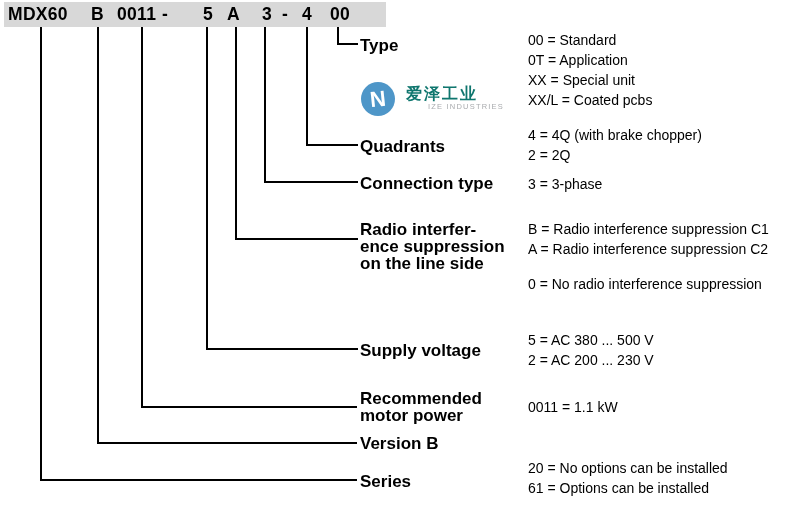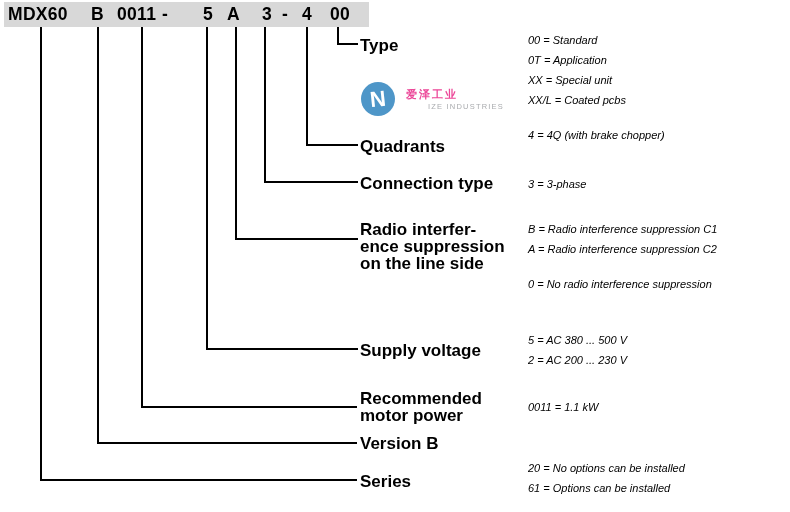--- a/index.html
+++ b/index.html
@@ -1,38 +1,38 @@
 <!DOCTYPE html>
 <html><head>
 <meta charset="utf-8">
 <style>
   html,body{margin:0;padding:0;background:#ffffff;}
   .stage{
     position:relative;width:790px;height:512px;background:#ffffff;overflow:hidden;
     font-family:"Liberation Sans", sans-serif;color:#000;
   }
   .bar{
-    position:absolute;left:4px;top:2px;width:353px;height:25px;background:#d8d8d8;padding-left:12px;
+    position:absolute;left:4px;top:2px;width:382px;height:25px;background:#d8d8d8;
   }
   .bar span{
     position:absolute;top:0;height:25px;line-height:25px;
     font-size:17.5px;font-weight:bold;letter-spacing:0.3px;white-space:pre;
   }
   svg.lines{position:absolute;left:0;top:0;}
   .lbl{
     position:absolute;left:360px;font-size:17px;font-weight:bold;
     white-space:nowrap;line-height:17px;
   }
   .vals{
-    position:absolute;left:528px;font-size:11px;font-weight:normal;
-    white-space:nowrap;line-height:20px;font-style:italic;
+    position:absolute;left:528px;font-size:14px;font-weight:normal;
+    white-space:nowrap;line-height:20px;
   }
   .logo{position:absolute;left:359px;top:80px;display:flex;align-items:center;}
   .logo .txt{margin-left:9px;}
-  .logo .cn{font-size:11px;font-weight:bold;color:#ec4899;letter-spacing:2px;line-height:16px;}
+  .logo .cn{font-size:16px;font-weight:bold;color:#0f766e;letter-spacing:2px;line-height:16px;}
   .logo .en{font-size:7.5px;color:#a9abae;letter-spacing:1.2px;line-height:10px;padding-left:22px;}
 </style>
 </head>
 <body>
 
 <div class="stage">
 
   <div class="bar">
     <span style="left:4px">MDX60</span>
     <span style="left:87px">B</span>
@@ -74,20 +74,21 @@
   <div class="lbl" style="top:473px">Series</div>
 
   <div class="vals" style="top:30px">
     <div>00 = Standard</div>
     <div>0T = Application</div>
     <div>XX = Special unit</div>
     <div>XX/L = Coated pcbs</div>
   </div>
   <div class="vals" style="top:125px">
     <div>4 = 4Q (with brake chopper)</div>
+    <div>2 = 2Q</div>
   </div>
   <div class="vals" style="top:174px">
     <div>3 = 3-phase</div>
   </div>
   <div class="vals" style="top:219px">
     <div>B = Radio interference suppression C1</div>
     <div>A = Radio interference suppression C2</div>
   </div>
   <div class="vals" style="top:274px">
     <div>0 = No radio interference suppression</div>

